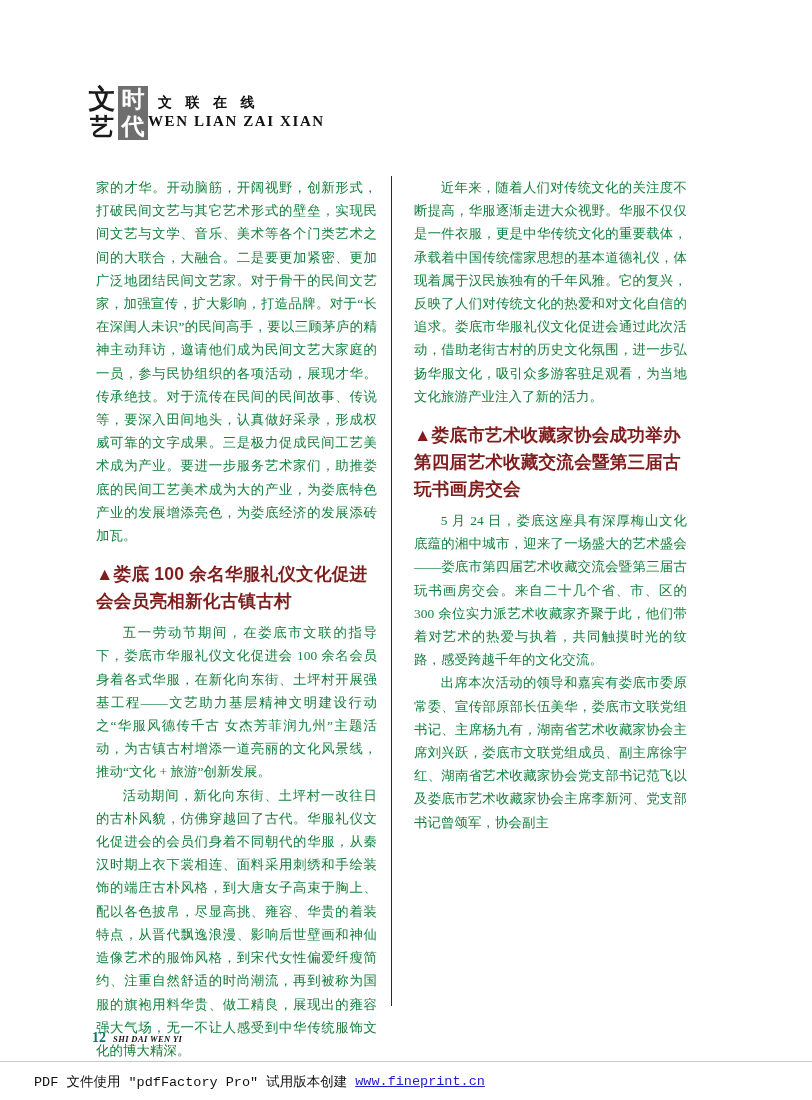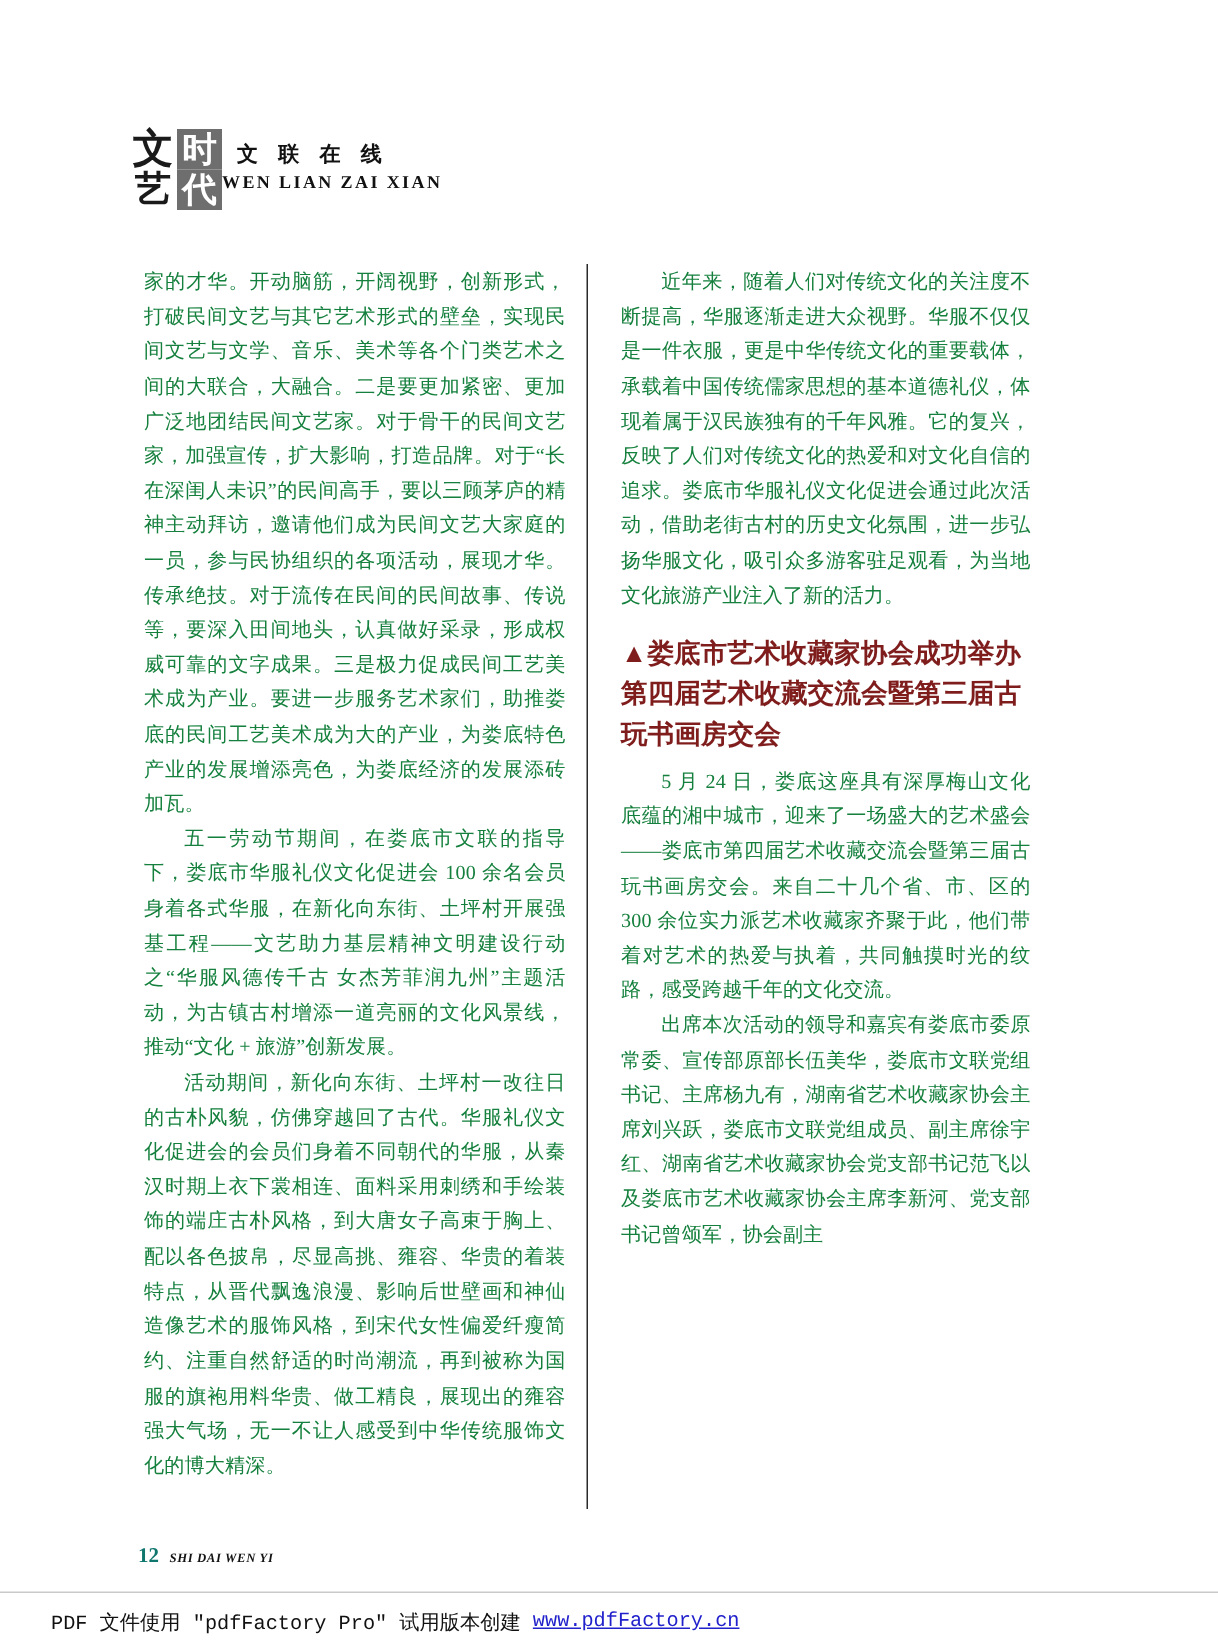--- a/index.html
+++ b/index.html
@@ -54,21 +54,21 @@
     font-family: "Liberation Serif", "DejaVu Serif", serif;
     font-weight: bold;
     font-size: 14px;
     letter-spacing: 5px;
     color: #111;
     line-height: 1.05;
   }
   .brand-py {
     font-family: "Liberation Serif", "DejaVu Serif", serif;
     font-weight: bold;
-    font-size: 12px;
+    font-size: 15px;
     letter-spacing: 1.6px;
     color: #111;
     margin-top: 2px;
   }
   .brand-block { display: flex; flex-direction: column; }
 
   
   .content {
     position: absolute;
     left: 96px;
@@ -179,20 +179,21 @@
     <div class="brand-block">
       <div class="brand-cn">文 联 在 线</div>
       <div class="brand-py">WEN  LIAN  ZAI  XIAN</div>
     </div>
   </div>
 
   <div class="content">
 
     <div class="col left">
       <p class="body cont">家的才华。开动脑筋，开阔视野，创新形式，打破民间文艺与其它艺术形式的壁垒，实现民间文艺与文学、音乐、美术等各个门类艺术之间的大联合，大融合。二是要更加紧密、更加广泛地团结民间文艺家。对于骨干的民间文艺家，加强宣传，扩大影响，打造品牌。对于“长在深闺人未识”的民间高手，要以三顾茅庐的精神主动拜访，邀请他们成为民间文艺大家庭的一员，参与民协组织的各项活动，展现才华。传承绝技。对于流传在民间的民间故事、传说等，要深入田间地头，认真做好采录，形成权威可靠的文字成果。三是极力促成民间工艺美术成为产业。要进一步服务艺术家们，助推娄底的民间工艺美术成为大的产业，为娄底特色产业的发展增添亮色，为娄底经济的发展添砖加瓦。</p>
+      <h2 class="headline">▲娄底 100 余名华服礼仪文化促进会会员亮相新化古镇古村</h2>
       <p class="body">五一劳动节期间，在娄底市文联的指导下，娄底市华服礼仪文化促进会 100 余名会员身着各式华服，在新化向东街、土坪村开展强基工程——文艺助力基层精神文明建设行动之“华服风德传千古 女杰芳菲润九州”主题活动，为古镇古村增添一道亮丽的文化风景线，推动“文化 + 旅游”创新发展。</p>
       <p class="body">活动期间，新化向东街、土坪村一改往日的古朴风貌，仿佛穿越回了古代。华服礼仪文化促进会的会员们身着不同朝代的华服，从秦汉时期上衣下裳相连、面料采用刺绣和手绘装饰的端庄古朴风格，到大唐女子高束于胸上、配以各色披帛，尽显高挑、雍容、华贵的着装特点，从晋代飘逸浪漫、影响后世壁画和神仙造像艺术的服饰风格，到宋代女性偏爱纤瘦简约、注重自然舒适的时尚潮流，再到被称为国服的旗袍用料华贵、做工精良，展现出的雍容强大气场，无一不让人感受到中华传统服饰文化的博大精深。</p>
     </div>
 
     <div class="divider"></div>
 
     <div class="col right">
       <p class="body">近年来，随着人们对传统文化的关注度不断提高，华服逐渐走进大众视野。华服不仅仅是一件衣服，更是中华传统文化的重要载体，承载着中国传统儒家思想的基本道德礼仪，体现着属于汉民族独有的千年风雅。它的复兴，反映了人们对传统文化的热爱和对文化自信的追求。娄底市华服礼仪文化促进会通过此次活动，借助老街古村的历史文化氛围，进一步弘扬华服文化，吸引众多游客驻足观看，为当地文化旅游产业注入了新的活力。</p>
       <h2 class="headline">▲娄底市艺术收藏家协会成功举办第四届艺术收藏交流会暨第三届古玩书画房交会</h2>
       <p class="body">5 月 24 日，娄底这座具有深厚梅山文化底蕴的湘中城市，迎来了一场盛大的艺术盛会——娄底市第四届艺术收藏交流会暨第三届古玩书画房交会。来自二十几个省、市、区的 300 余位实力派艺术收藏家齐聚于此，他们带着对艺术的热爱与执着，共同触摸时光的纹路，感受跨越千年的文化交流。</p>
@@ -201,16 +202,16 @@
 
   </div>
 
   <div class="folio">
     <span class="folio-num">12</span>
     <span class="folio-label">SHI DAI WEN YI</span>
   </div>
 
   <div class="pdf-bar">
     <span class="pdf-text">PDF 文件使用 "pdfFactory Pro" 试用版本创建</span>
-    <a class="pdf-link" href="#">www.pdfFactory.cn</a>
+    <a class="pdf-link" href="#">www.fineprint.cn</a>
   </div>
 
 </div>
 
 </body></html>

